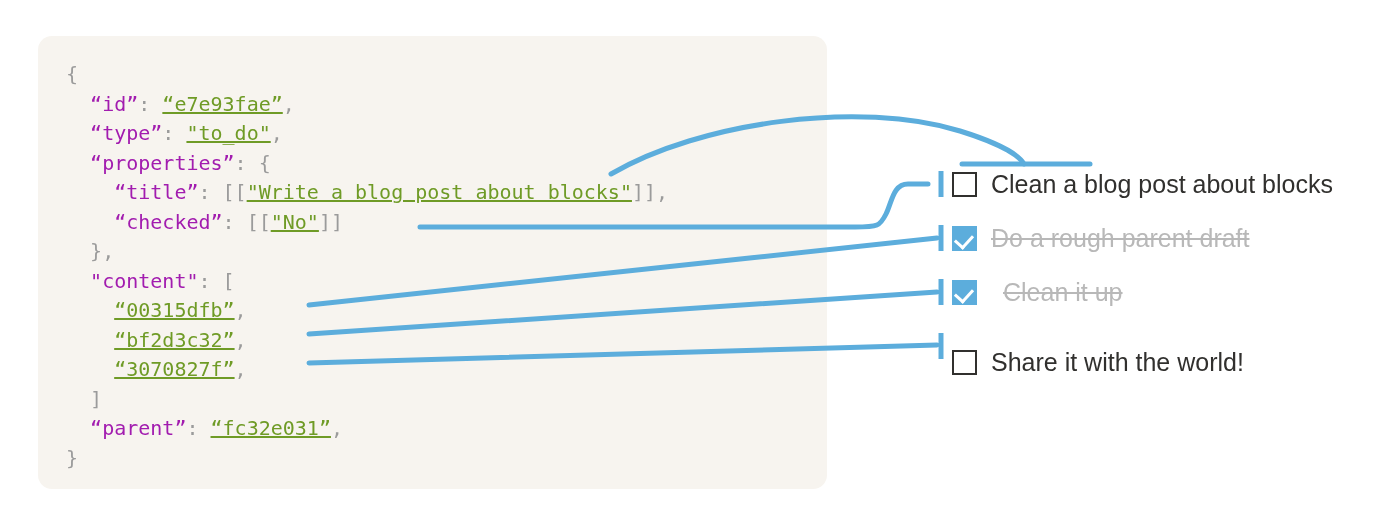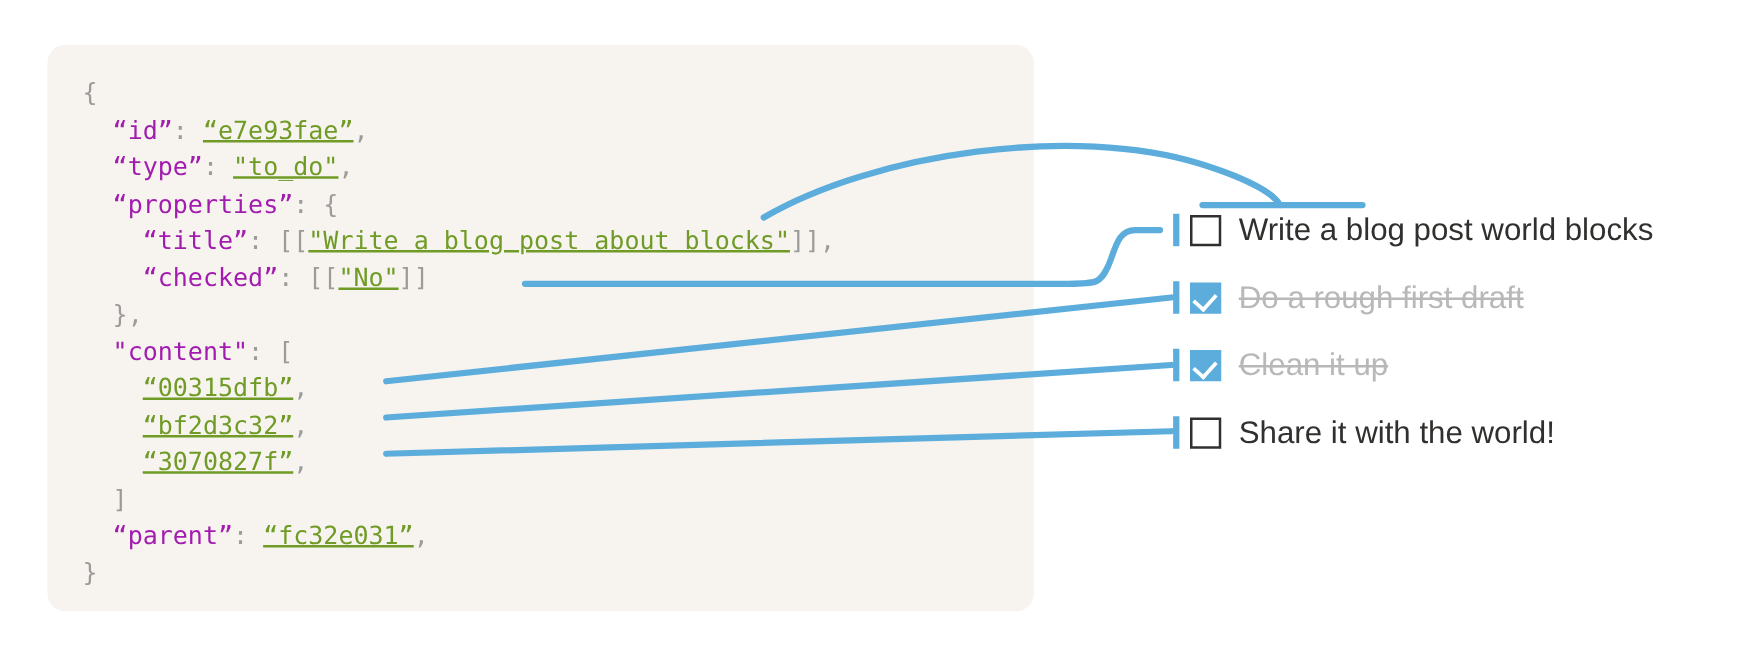--- a/index.html
+++ b/index.html
@@ -68,22 +68,22 @@
 
   .todo-row {
     position: absolute;
     left: 0;
     display: flex;
     align-items: center;
     height: 30px;
   }
   .todo-row.r0 { top: 5px; }
   .todo-row.r1 { top: 59px; }
-  .todo-row.r2 { top: 113px; }
-  .todo-row.r3 { top: 167px; justify-content: center; }
+  .todo-row.r2 { top: 113px; gap: 12px; }
+  .todo-row.r3 { top: 183px; justify-content: center; }
 
   .cb {
     width: 25px;
     height: 25px;
     box-sizing: border-box;
     flex: 0 0 auto;
     position: relative;
   }
   .cb.unchecked {
     border: 2.5px solid #31302e;
@@ -147,26 +147,26 @@
       <line x1="941" y1="225" x2="941" y2="251"></line>
       <line x1="941" y1="279" x2="941" y2="305"></line>
       <line x1="941" y1="333" x2="941" y2="359"></line>
     </g>
   </svg>
 
   <div id="todo-list">
 
     <div class="todo-row r0">
       <span class="cb unchecked"></span>
-      <span class="todo-label">Write a blog post world blocks</span>
+      <span class="todo-label">Clean a blog post about blocks</span>
     </div>
 
     <div class="todo-row r1">
       <span class="cb checked"></span>
-      <span class="todo-label done">Do a rough first draft</span>
+      <span class="todo-label done">Do a rough parent draft</span>
     </div>
 
     <div class="todo-row r2">
       <span class="cb checked"></span>
       <span class="todo-label done">Clean it up</span>
     </div>
 
     <div class="todo-row r3">
       <span class="cb unchecked"></span>
       <span class="todo-label">Share it with the world!</span>

